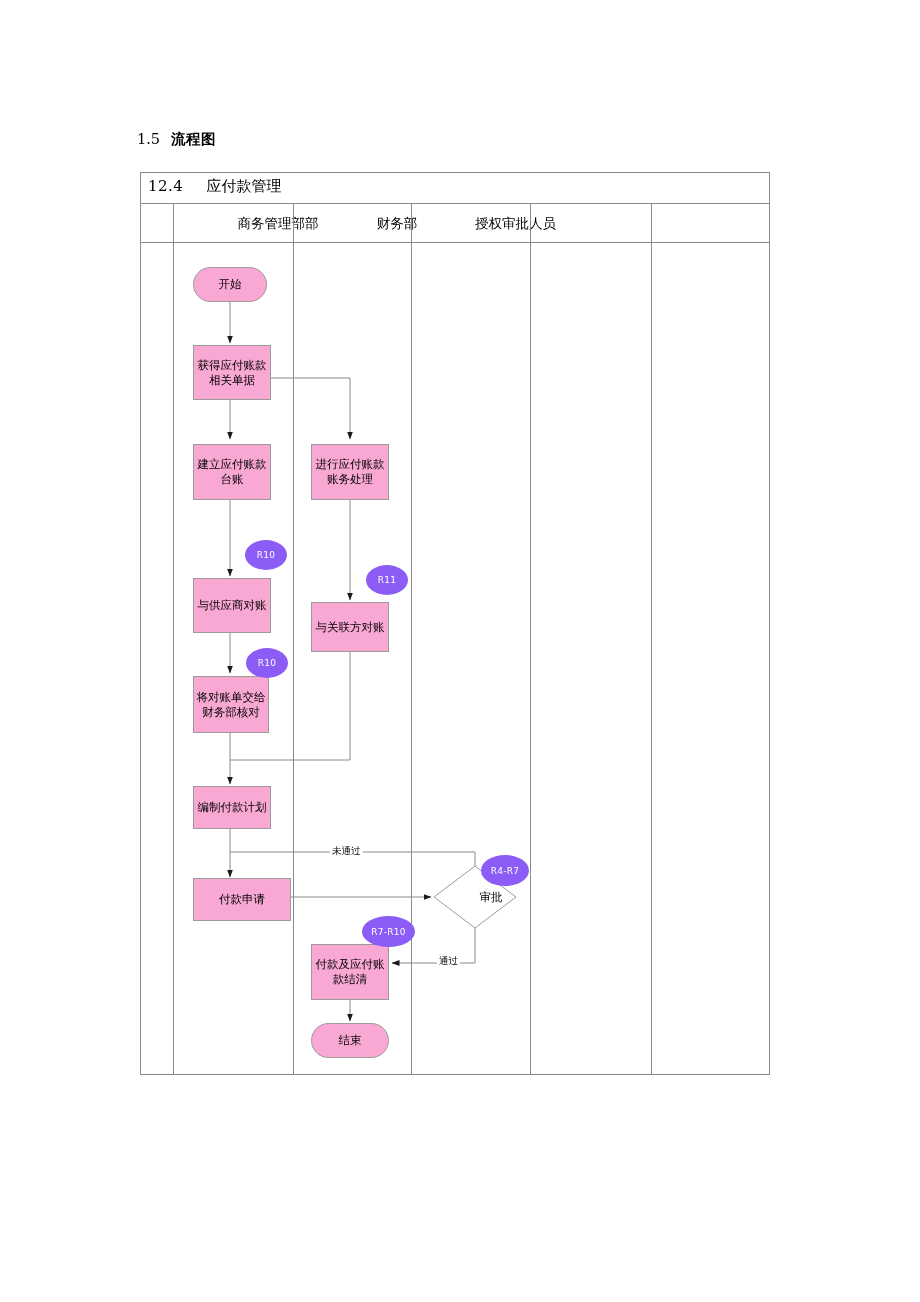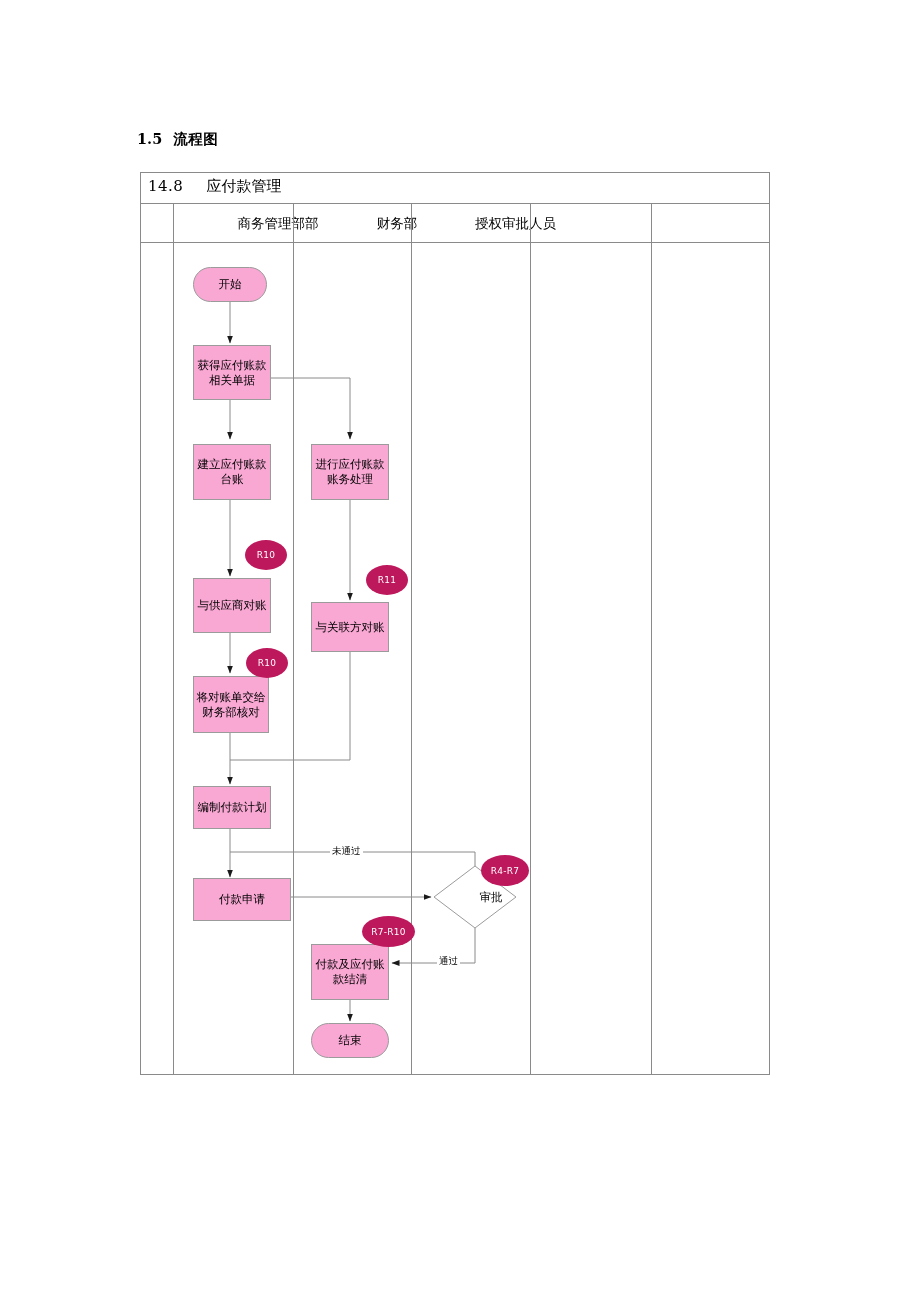--- a/index.html
+++ b/index.html
@@ -19,21 +19,21 @@
   
   #section-heading {
     position: absolute;
     left: 137px;
     top: 130px;
     font-size: 14.5px;
     font-family: "DejaVu Serif", "Liberation Serif", serif;
     white-space: nowrap;
   }
   #section-heading .num {
-    font-weight: bold;
+    font-weight: normal;
   }
   #section-heading .ttl {
     font-weight: bold;
     margin-left: 11px;
     letter-spacing: 0.5px;
   }
 
   
   #flow-table {
     position: absolute;
@@ -133,21 +133,21 @@
   .decision .dec-label {
     position: relative;
     z-index: 2;
     font-size: 11.5px;
     margin-left: 32px;
   }
 
   
   .rbadge {
     position: absolute;
-    background: #be185d;
+    background: #8b5cf6;
     border-radius: 50%;
     color: #ffffff;
     font-size: 9px;
     font-family: "DejaVu Sans", "Liberation Sans", sans-serif;
     letter-spacing: 0.3px;
     display: flex;
     align-items: center;
     justify-content: center;
     z-index: 5;
   }
@@ -167,21 +167,21 @@
 <body>
 
 <div id="section-heading">
   <span class="num">1.5</span><span class="ttl">流程图</span>
 </div>
 
 <div id="flow-table">
 
   <div id="table-title-row">
     <div id="table-title-text">
-      <span class="tnum">14.8</span><span class="tttl">应付款管理</span>
+      <span class="tnum">12.4</span><span class="tttl">应付款管理</span>
     </div>
   </div>
 
   <div id="table-header-row">
     <div class="hdr-cell" style="left:0px;width:32px;"></div>
     <div class="hdr-cell" style="left:32px;width:120px;">商务管理部部</div>
     <div class="hdr-cell" style="left:152px;width:118px;">财务部</div>
     <div class="hdr-cell" style="left:270px;width:119px;">授权审批人员</div>
     <div class="hdr-cell" style="left:389px;width:121px;"></div>
     <div class="hdr-cell" style="left:510px;width:120px;"></div>

